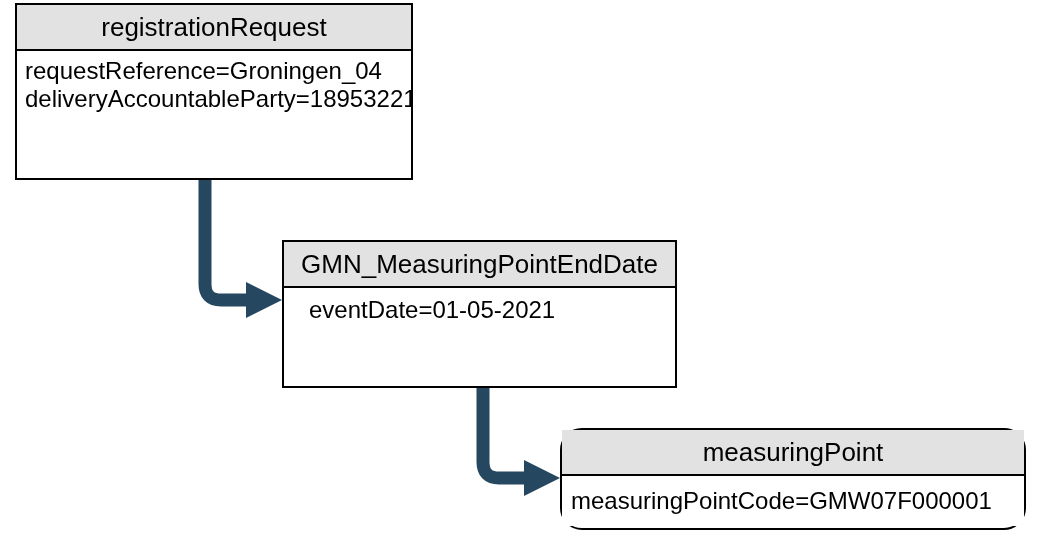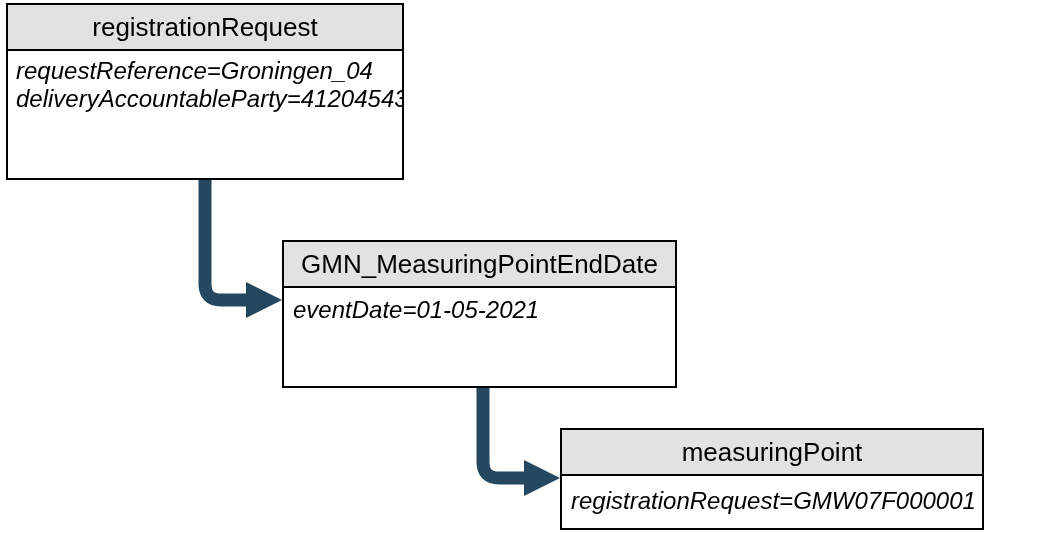--- a/index.html
+++ b/index.html
@@ -51,31 +51,30 @@
   }
   .node-body {
     background: #fff;
     overflow: hidden;
   }
   .attr {
     font-size: 24px;
     line-height: 28px;
     white-space: nowrap;
     overflow: hidden;
-    font-style: italic;
   }
 
   
-  #node-1 { left: 6px;   top: 3px;   width: 398px; height: 177px; }
+  #node-1 { left: 15px;   top: 3px;   width: 398px; height: 177px; }
   #node-1 .node-body { height: 125px; padding: 6px 0 0 8px; }
 
   #node-2 { left: 282px; top: 240px; width: 395px; height: 148px; }
-  #node-2 .node-body { height: 66px; padding: 8px 0 0 9px; }
+  #node-2 .node-body { height: 66px; padding: 8px 0 0 25px; }
 
-  #node-3 { left: 560px; top: 428px; width: 424px; height: 102px; }
+  #node-3 { left: 560px; top: 428px; width: 466px; height: 102px; border-radius: 22px; }
   #node-3 .node-body { height: 50px; padding: 0 0 0 9px; display: flex; align-items: center; }
 </style>
 </head>
 <body>
 
 <div class="canvas">
 
   <svg class="connectors" viewBox="0 0 1042 538" xmlns="http://www.w3.org/2000/svg" aria-hidden="true">
     <g>
       <path class="edge-line" d="M205,179 L205,284 Q205,300 221,300 L247,300"></path>
@@ -86,35 +85,35 @@
       <polygon class="edge-head" points="524,460 524,496 560,478"></polygon>
     </g>
   </svg>
 
   <div class="node" id="node-1">
     <div class="node-header">
       <span>registrationRequest</span>
     </div>
     <div class="node-body">
       <div class="attr">requestReference=Groningen_04</div>
-      <div class="attr">deliveryAccountableParty=41204543</div>
+      <div class="attr">deliveryAccountableParty=18953221</div>
     </div>
   </div>
 
   <div class="node" id="node-2">
     <div class="node-header">
       <span>GMN_MeasuringPointEndDate</span>
     </div>
     <div class="node-body">
       <div class="attr">eventDate=01-05-2021</div>
     </div>
   </div>
 
   <div class="node" id="node-3">
     <div class="node-header">
       <span>measuringPoint</span>
     </div>
     <div class="node-body">
-      <div class="attr">registrationRequest=GMW07F000001</div>
+      <div class="attr">measuringPointCode=GMW07F000001</div>
     </div>
   </div>
 
 </div>
 
 </body></html>

